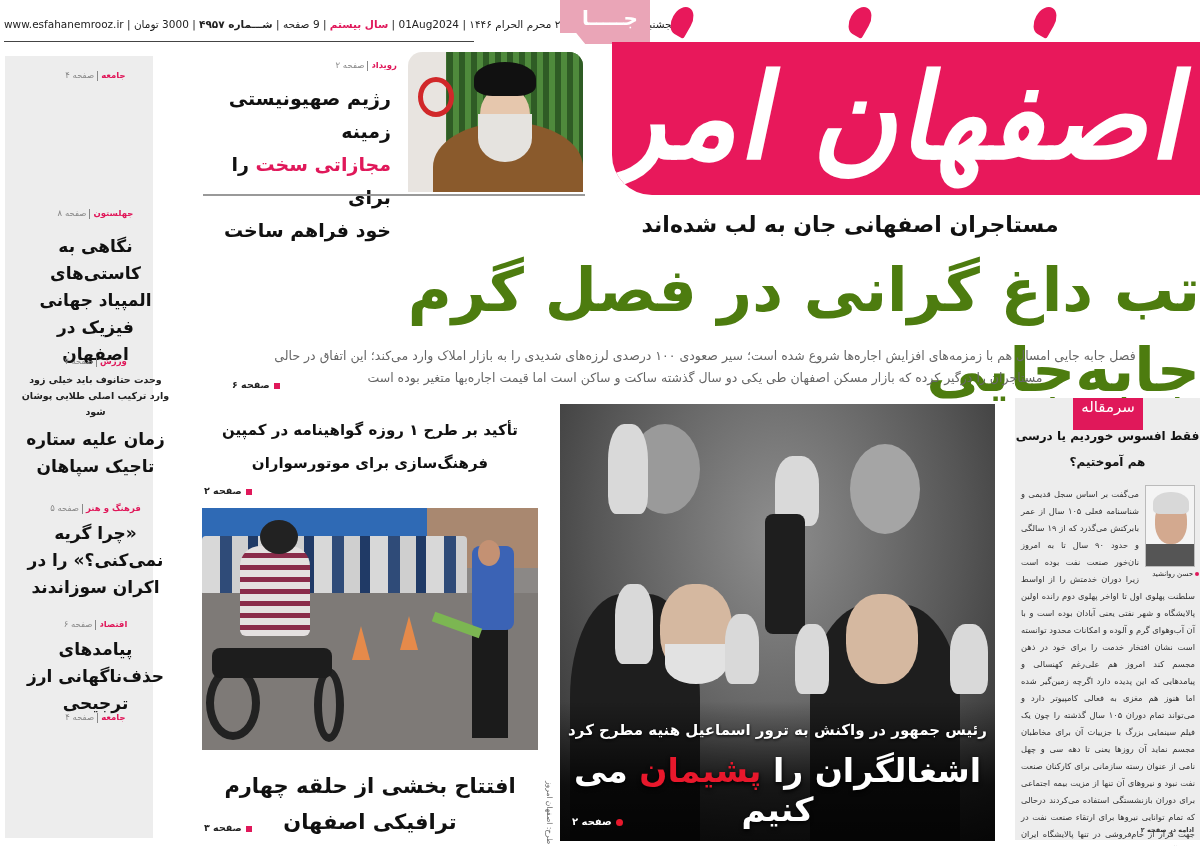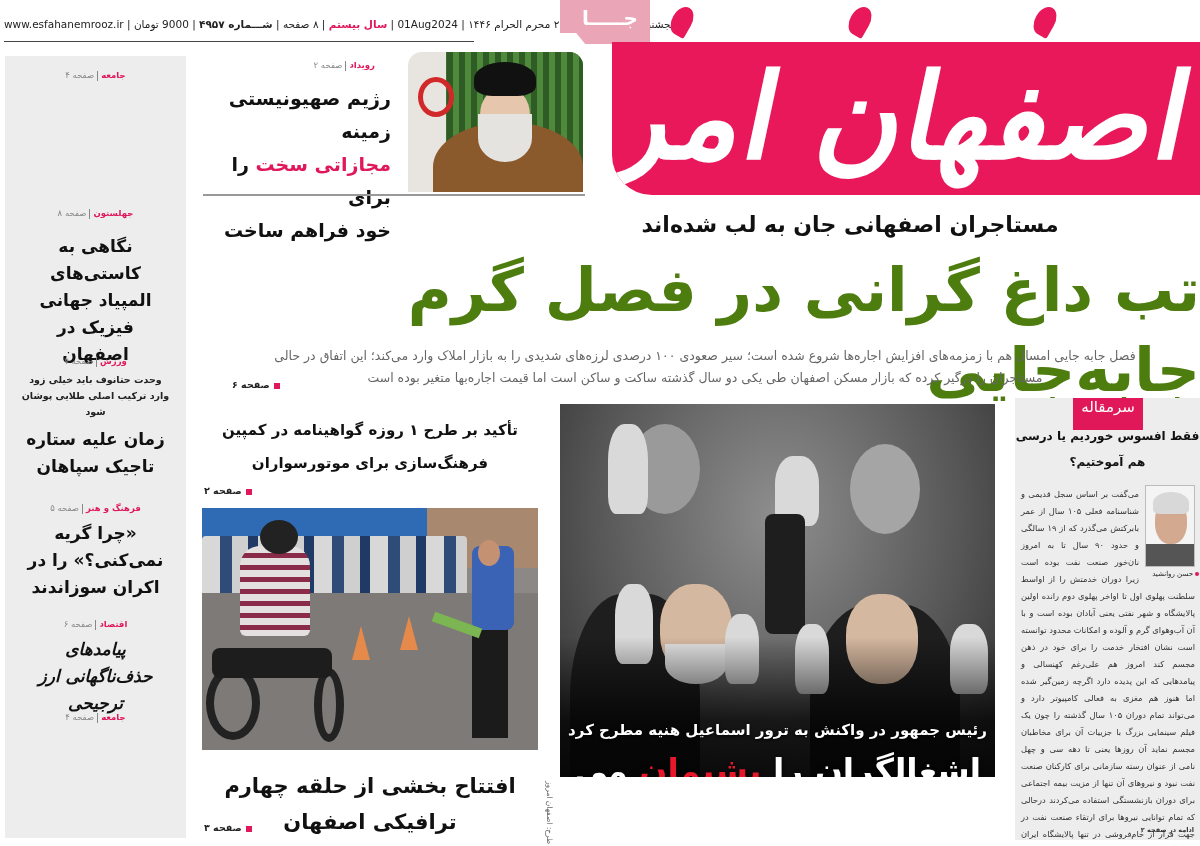--- a/index.html
+++ b/index.html
@@ -17,31 +17,31 @@
   .tag-flag { position: absolute; left: 560px; top: 0; width: 90px; height: 44px; background: #eaa5b7;
               clip-path: polygon(0 0,100% 0,100% 100%,28% 100%,18% 75%,0 75%); }
   .tag-flag span { position: absolute; right: 12px; top: 6px; color: #fff; font-weight: bold; font-size: 20px; }
 
   
   .masthead { left: 612px; top: 42px; width: 588px; height: 153px; background: #e8185b; border-radius: 0 0 0 40px; overflow: hidden; }
   .masthead .logo { position: absolute; right: 10px; top: -10px; color: #fff; font-size: 118px; font-weight: bold; font-family: "DejaVu Serif", serif; direction: rtl; white-space: nowrap; letter-spacing: -6px; transform: skewX(-12deg); line-height: 170px; }
   .logo-dots { position: absolute; width: 20px; height: 30px; background: #e8185b; border-radius: 50% 50% 10% 50%; transform: rotate(30deg); }
 
   
-  .sidebar { left: 5px; top: 56px; width: 181px; height: 782px; background: #ededed; }
+  .sidebar { left: 5px; top: 56px; width: 148px; height: 782px; background: #ededed; }
   .sb-item { position: absolute; left: 0; width: 181px; text-align: center; direction: rtl; }
   .kicker { font-size: 8.5px; color: #888; }
   .kicker .sec { color: #e0185a; font-weight: bold; }
   .kicker .bar { display: inline-block; width: 1px; height: 10px; background: #888; margin: 0 3px; vertical-align: middle; }
   .sb-head { font-size: 17px; font-weight: bold; line-height: 27px; margin-top: 6px; color: #111; }
   .sb-sub { font-size: 9.5px; font-weight: bold; line-height: 16px; margin-top: 5px; color: #222; }
 
   
   .top-story { left: 203px; top: 52px; width: 380px; height: 142px; }
-  .top-story .kicker { position: absolute; right: 208px; top: 8px; }
+  .top-story .kicker { position: absolute; right: 186px; top: 8px; }
   .top-story .headline { position: absolute; right: 192px; top: 30px; width: 190px; text-align: right; direction: rtl; font-size: 19px; font-weight: bold; line-height: 33px; }
   .top-story .headline .red { color: #e0185a; }
   .leader-photo { position: absolute; left: 205px; top: 0; width: 175px; height: 140px; border-radius: 14px 14px 0 0; overflow: hidden;
                   background: linear-gradient(90deg, #e8e4e0 0 22%, #3d6e2f 22% 100%); }
   .leader-photo .stripes { position: absolute; left: 22%; top: 0; right: 0; bottom: 0;
                   background: repeating-linear-gradient(90deg, #2f5c25 0 6px, #4f8a3c 6px 12px); }
   .leader-photo .flag-emblem { position: absolute; left: 10px; top: 25px; width: 36px; height: 40px; border: 5px solid #d1282a; border-radius: 50%; }
   .leader-photo .robe { position: absolute; left: 25px; top: 70px; width: 150px; height: 90px; background: #8a5a2c; border-radius: 50% 50% 0 0; }
   .leader-photo .face { position: absolute; left: 72px; top: 35px; width: 50px; height: 62px; background: #e6c7ad; border-radius: 45%; }
   .leader-photo .beard { position: absolute; left: 70px; top: 62px; width: 54px; height: 48px; background: #e5e3df; border-radius: 0 0 50% 50%; }
@@ -75,21 +75,21 @@
   .moto-photo .man-head { position: absolute; left: 276px; top: 32px; width: 22px; height: 26px; background: #c49173; border-radius: 50%; }
   .moto-photo .man-legs { position: absolute; left: 270px; top: 120px; width: 36px; height: 110px; background: #1b1b1b; }
   .moto-photo .arm { position: absolute; left: 230px; top: 112px; width: 50px; height: 10px; background: #7cb652; transform: rotate(20deg); }
 
   
   .traffic-head { left: 200px; top: 768px; width: 340px; text-align: center; direction: rtl; font-size: 21px; font-weight: bold; line-height: 36px; }
   .traffic-ref { left: 204px; top: 822px; }
   .credit { left: 540px; top: 768px; width: 14px; height: 76px; font-size: 7.5px; color: #666; writing-mode: vertical-rl; direction: rtl; }
 
   
-  .lead-photo { left: 560px; top: 404px; width: 435px; height: 373px; overflow: hidden;
+  .lead-photo { left: 560px; top: 404px; width: 435px; height: 437px; overflow: hidden;
                 background: radial-gradient(ellipse at 50% 30%, #8e8e8e 0%, #565656 60%, #2c2c2c 100%); }
   .lead-photo .blob { position: absolute; border-radius: 50%; background: #bdbdbd; }
   .lead-photo .suit { position: absolute; background: #1e1e1e; border-radius: 40% 40% 0 0; }
   .lead-photo .face-c { position: absolute; background: #d5b8a0; border-radius: 45%; }
   .lead-photo .hand { position: absolute; background: #d9d9d9; border-radius: 40% 40% 20% 20%; }
   .lead-photo .shade { position: absolute; left: 0; right: 0; bottom: 0; height: 140px; background: linear-gradient(180deg, rgba(0,0,0,0) 0%, rgba(0,0,0,0.75) 60%, rgba(0,0,0,0.85) 100%); }
   .lead-overline { position: absolute; left: 0; width: 435px; top: 317px; text-align: center; direction: rtl; color: #fff; font-size: 15px; font-weight: bold; text-shadow: 0 1px 3px #000; }
   .lead-head { position: absolute; left: 0; width: 435px; top: 347px; text-align: center; direction: rtl; color: #fff; font-size: 33px; font-weight: bold; text-shadow: 0 2px 4px #000; }
   .lead-head .red { color: #e8182c; }
   .lead-ref { position: absolute; left: 12px; top: 412px; color: #fff; font-size: 10px; font-weight: bold; direction: rtl; }
@@ -111,23 +111,23 @@
 </style>
 </head>
 <body>
 
 <div class="abs topline">
   <div class="info">
     <span>پنجشنبه ۱۱ مرداد ۱۴۰۳</span> |
     <span>۲۶ محرم الحرام ۱۴۴۶</span> |
     <span>01Aug2024</span> |
     <span class="red">سال بیستم</span> |
-    <span>۸ صفحه</span> |
+    <span>9 صفحه</span> |
     <span class="bold">شـــماره ۴۹۵۷</span> |
-    <span>9000 تومان</span> |
+    <span>3000 تومان</span> |
     <span>www.esfahanemrooz.ir</span>
   </div>
   <div class="rule"></div>
 </div>
 <div class="tag-flag">
     <span>جـــــا</span>
   </div>
 
 <div class="abs masthead">
   <div class="logo">اصفهان امروز</div>
@@ -148,21 +148,21 @@
     <div class="kicker"><span class="sec">ورزش</span><span class="bar"></span><span>صفحه ۷</span></div>
     <div class="sb-sub" style="padding:0 16px;">وحدت حتانوف باید خیلی زود وارد ترکیب اصلی طلایی پوشان شود</div>
     <div class="sb-head" style="padding:0 14px;">زمان علیه ستاره تاجیک سپاهان</div>
   </div>
   <div class="sb-item" style="top:447px;">
     <div class="kicker"><span class="sec">فرهنگ و هنر</span><span class="bar"></span><span>صفحه ۵</span></div>
     <div class="sb-head" style="padding:0 14px;">«چرا گریه نمی‌کنی؟» را در اکران سوزاندند</div>
   </div>
   <div class="sb-item" style="top:563px;">
     <div class="kicker"><span class="sec">اقتصاد</span><span class="bar"></span><span>صفحه ۶</span></div>
-    <div class="sb-head" style="padding:0 15px;font-style:italic;">پیامدهای حذف‌ناگهانی ارز ترجیحی</div>
+    <div class="sb-head" style="padding:0 15px;">پیامدهای حذف‌ناگهانی ارز ترجیحی</div>
   </div>
   <div class="sb-item" style="top:656px;">
     <div class="kicker"><span class="sec">جامعه</span><span class="bar"></span><span>صفحه ۴</span></div>
   </div>
 </div>
 
 <div class="abs top-story">
   <div class="kicker"><span class="sec">رویداد</span><span class="bar"></span><span>صفحه ۲</span></div>
   <div class="headline">
     <span>رژیم صهیونیستی زمینه</span><br>

